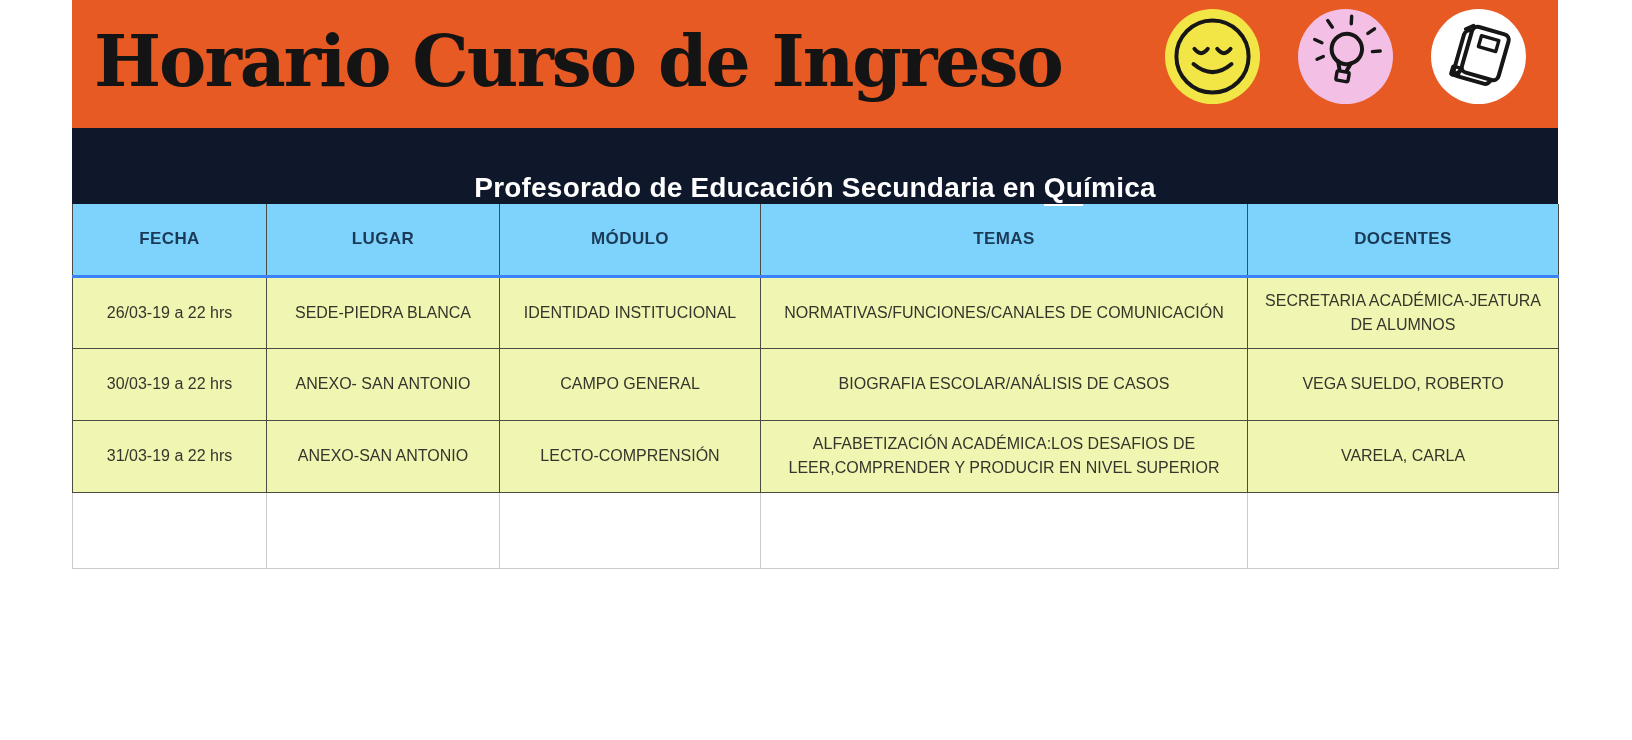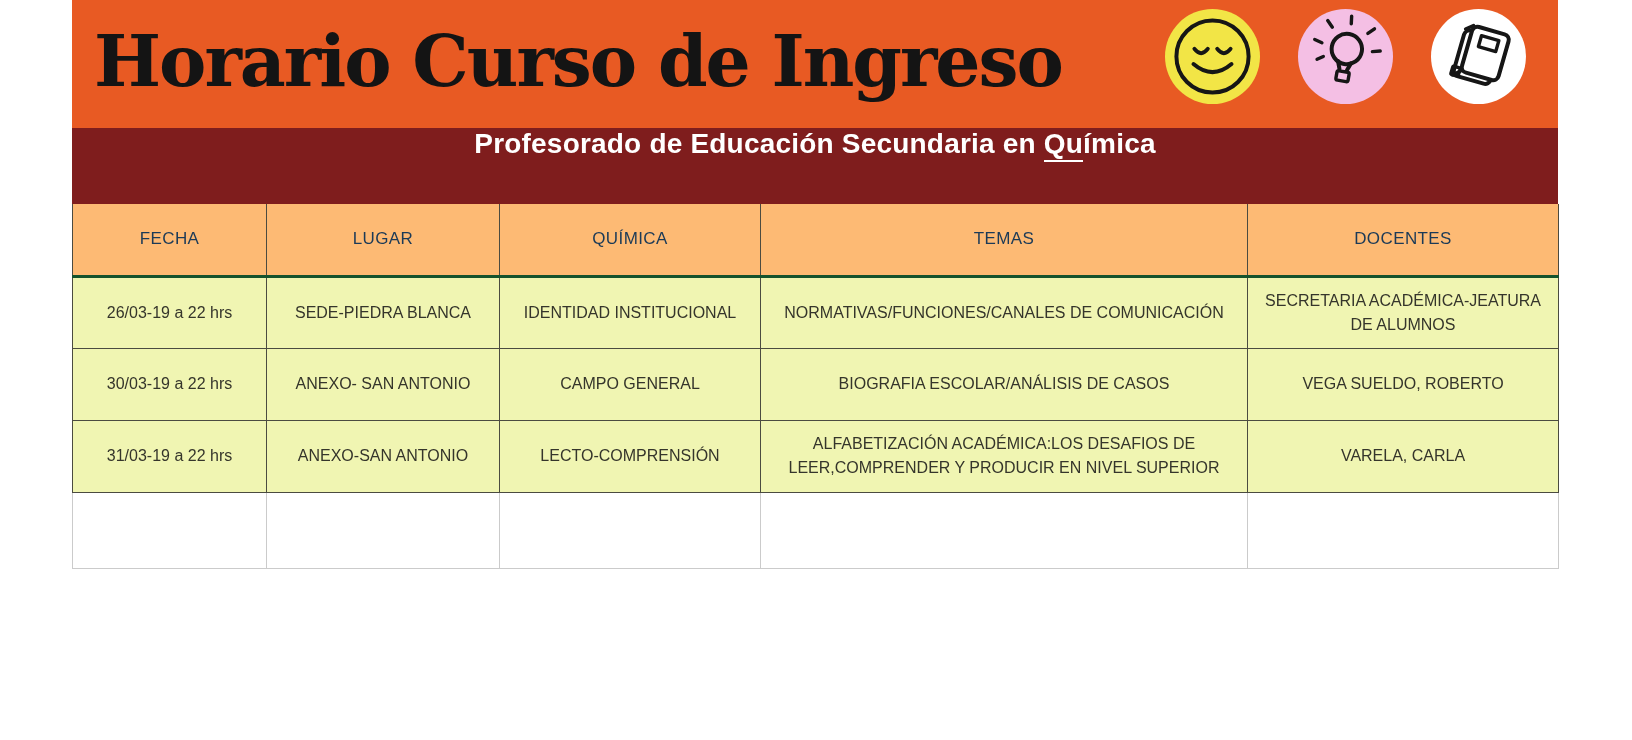--- a/index.html
+++ b/index.html
@@ -40,23 +40,23 @@
     align-items: center;
   }
   .icon-circle { width: 95px; height: 95px; border-radius: 50%; display: block; }
   .bg-yellow { background: #F2E546; }
   .bg-pink   { background: #F4BFE4; }
   .bg-white  { background: #FFFFFF; }
 
   
   .banner {
     height: 76px;
-    background: #7f1d1d;
+    background: #0f172a;
     display: flex;
-    align-items: flex-start;
+    align-items: flex-end;
     justify-content: center;
   }
   .banner-text {
     color: #ffffff;
     font-weight: bold;
     font-size: 28px;
     letter-spacing: 0.2px;
   }
   .u-mark { border-bottom: 2.5px solid #ffffff; padding-bottom: 1px; }
 
@@ -67,30 +67,30 @@
     table-layout: fixed;
   }
   .schedule col.c-fecha    { width: 194px; }
   .schedule col.c-lugar    { width: 233px; }
   .schedule col.c-modulo   { width: 261px; }
   .schedule col.c-temas    { width: 487px; }
   .schedule col.c-docentes { width: 311px; }
 
   .schedule th {
     height: 72px;
-    background: #fdba74;
+    background: #7dd3fc;
     color: #1B3A57;
-    font-weight: normal;
+    font-weight: bold;
     font-size: 17px;
     letter-spacing: 0.4px;
     text-align: center;
     vertical-align: middle;
     border: 1px solid #4B4B40;
     border-top: none;
-    border-bottom: 3px solid #14532d;
+    border-bottom: 3px solid #3b82f6;
   }
   .schedule td {
     height: 72px;
     background: #F0F5B2;
     color: #35352B;
     font-size: 16px;
     line-height: 1.5;
     text-align: center;
     vertical-align: middle;
     border: 1px solid #4B4B40;
@@ -172,21 +172,21 @@
         <col class="c-fecha">
           <col class="c-lugar">
           <col class="c-modulo">
           <col class="c-temas">
           <col class="c-docentes">
       </colgroup>
       <thead>
         <tr>
           <th>FECHA</th>
           <th>LUGAR</th>
-          <th>QUÍMICA</th>
+          <th>MÓDULO</th>
           <th>TEMAS</th>
           <th>DOCENTES</th>
         </tr>
       </thead>
       <tbody>
         <tr>
           <td class="cell-fecha">26/03-19 a 22 hrs</td>
           <td class="cell-lugar">SEDE-PIEDRA BLANCA</td>
           <td class="cell-modulo">IDENTIDAD INSTITUCIONAL</td>
           <td class="cell-temas">NORMATIVAS/FUNCIONES/CANALES DE COMUNICACIÓN</td>

